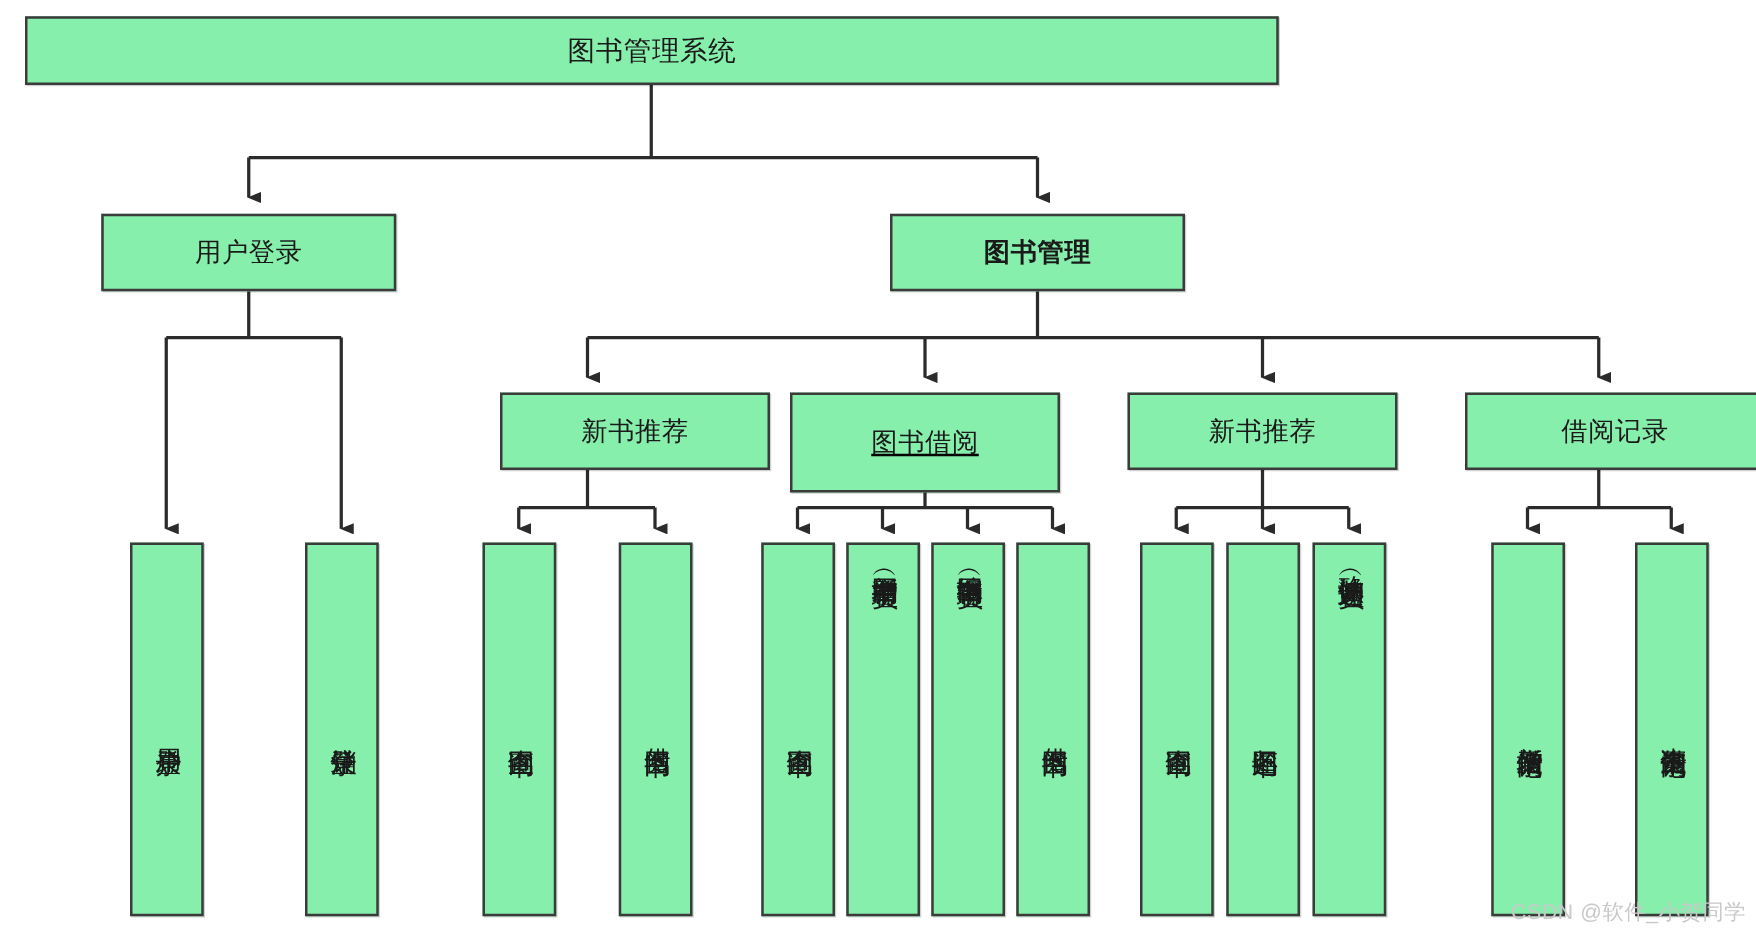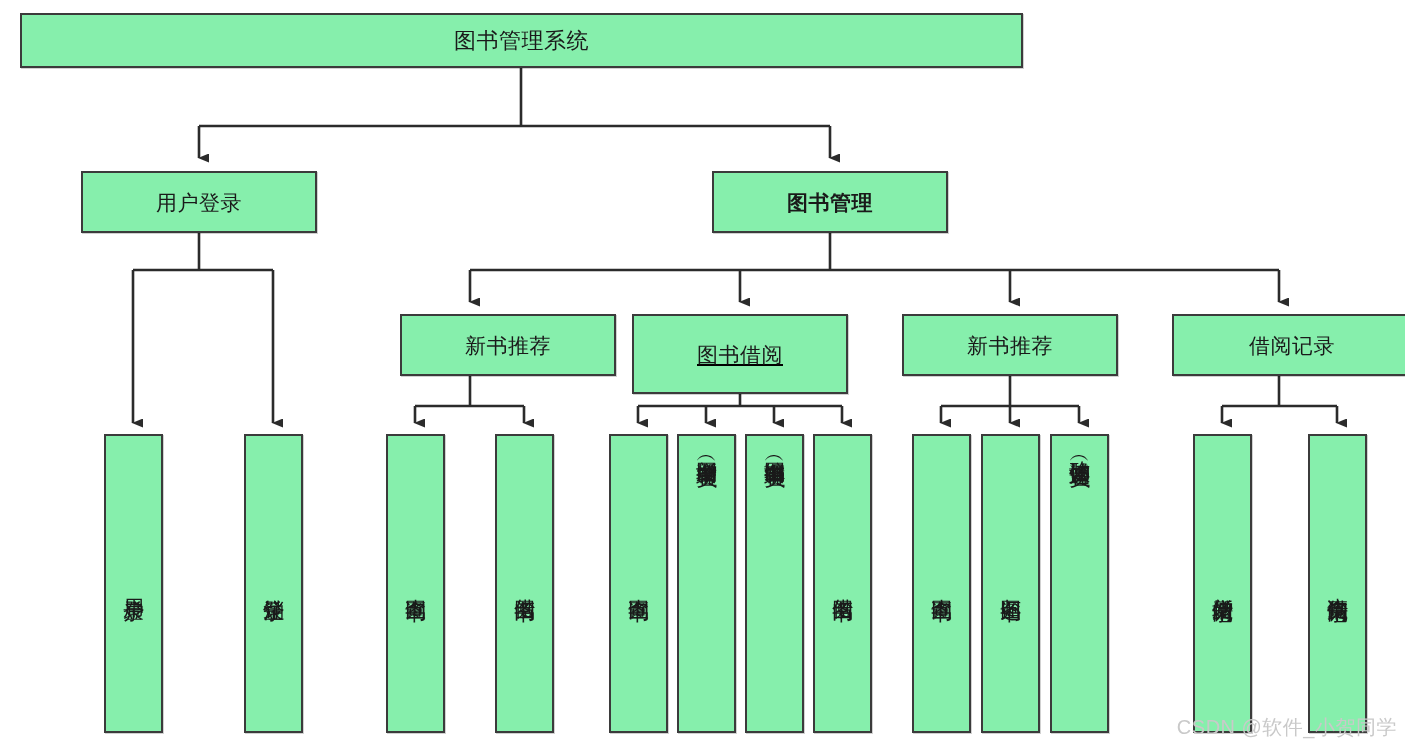--- a/index.html
+++ b/index.html
@@ -64,21 +64,21 @@
     white-space: nowrap;
   }
   .node.vert.centered {
     align-items: center;
     padding-top: 0;
   }
   .watermark {
     position: absolute;
     right: 8px;
     bottom: 6px;
-    font-size: 20px;
+    font-size: 17px;
     color: #c9c9c9;
     letter-spacing: 0.5px;
     user-select: none;
   }
 </style>
 </head>
 <body>
 
 <div id="diagram-root">
 

